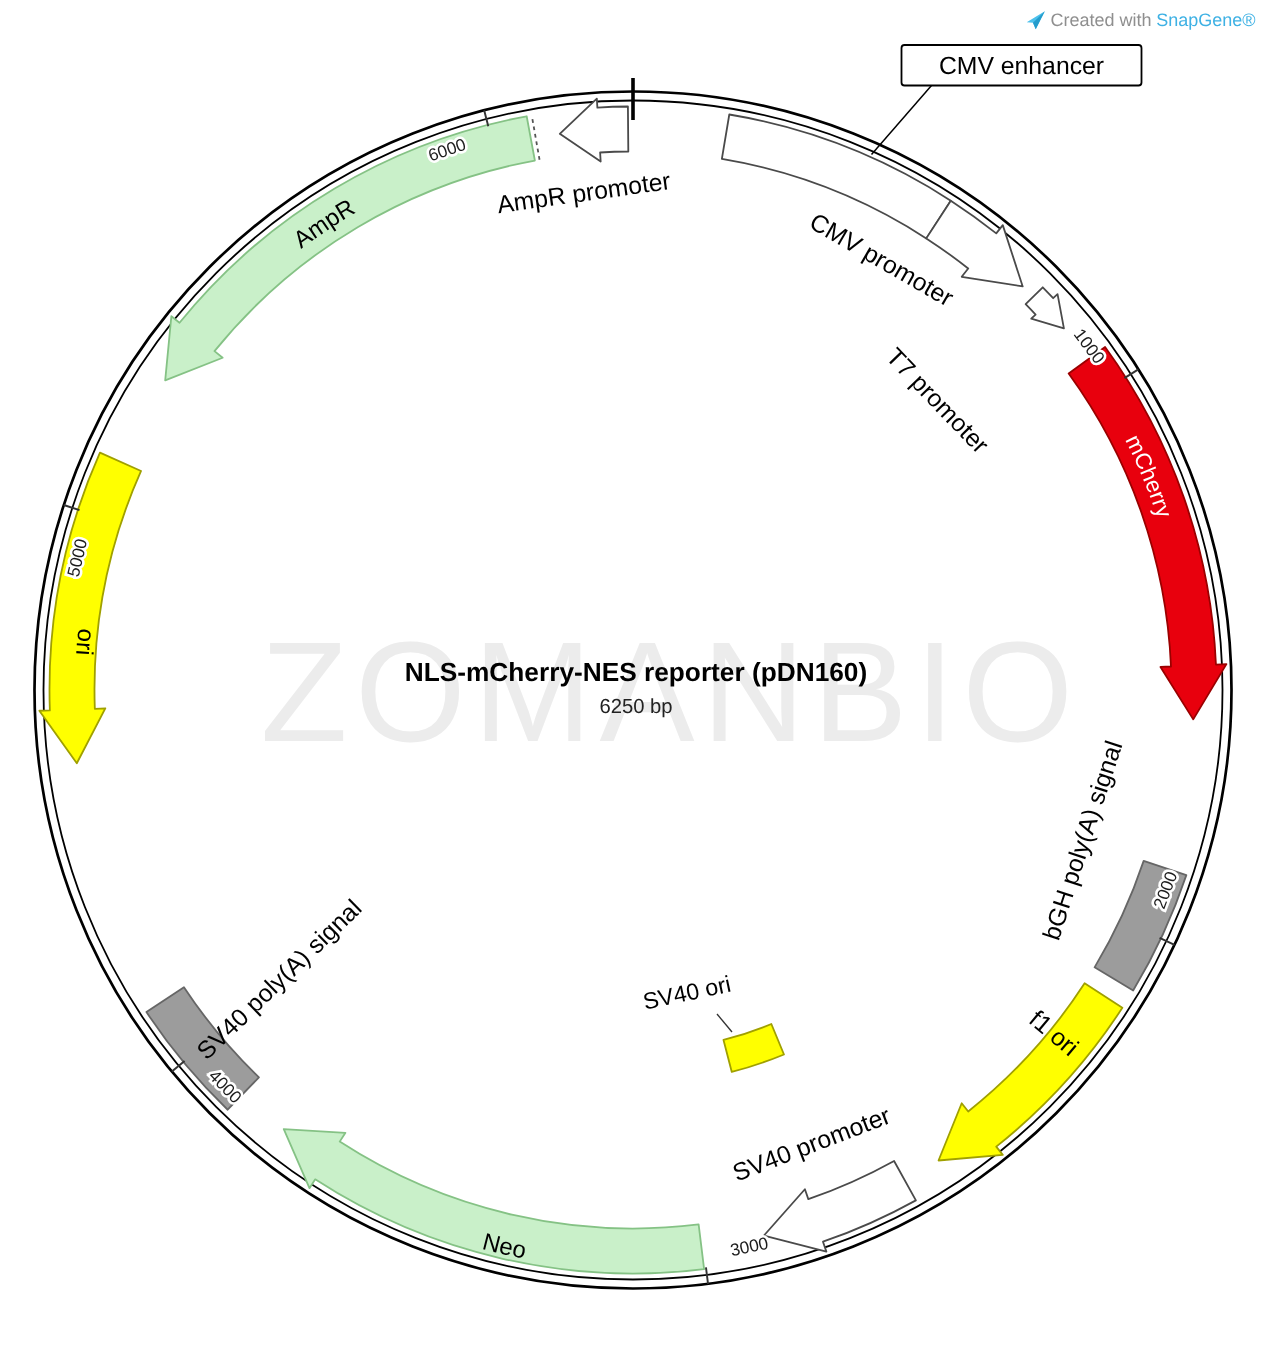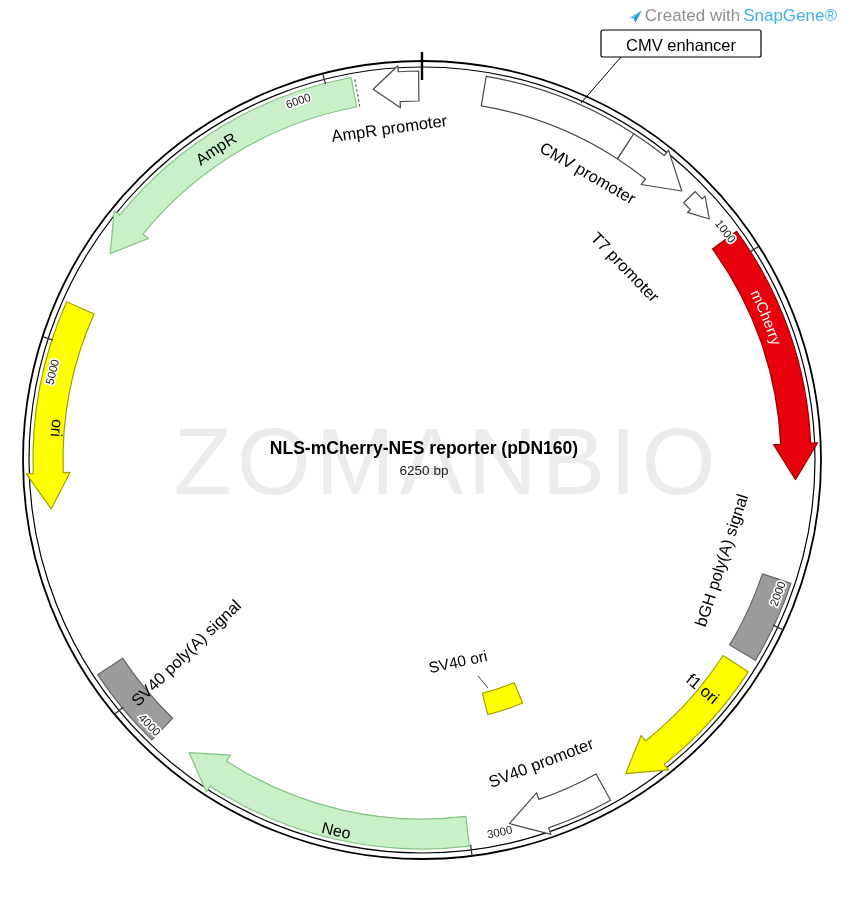--- a/index.html
+++ b/index.html
@@ -10,21 +10,21 @@
   .tick-label{font-size:11.5px;fill:#1c1c1c;text-anchor:middle;dominant-baseline:central;paint-order:stroke;stroke:#fff;stroke-width:3.5px;font-family:"Liberation Sans",sans-serif}
   .feature-label{font-size:16.5px;fill:#000;text-anchor:middle;font-family:"Liberation Sans",sans-serif}
   .onarc{font-size:16px;fill:#000;text-anchor:middle;font-family:"Liberation Sans",sans-serif}
   .onarc-white{font-size:15px;fill:#fff;text-anchor:middle;font-family:"Liberation Sans",sans-serif}
   .map-title{font-size:17.5px;font-weight:bold;fill:#000;text-anchor:middle;font-family:"Liberation Sans",sans-serif}
   .map-sub{font-size:13.5px;fill:#222;text-anchor:middle;font-family:"Liberation Sans",sans-serif}
   .callout-box{fill:#fff;stroke:#000;stroke-width:1.2}
   .callout-text{font-size:16.5px;fill:#000;text-anchor:middle;dominant-baseline:central;font-family:"Liberation Sans",sans-serif}
   .leader{stroke:#000;stroke-width:1}
   .thin-leader{stroke:#333;stroke-width:0.9}
-  .credit{position:absolute;top:6px;right:8px;display:flex;align-items:center;gap:3px;font-size:17px}
+  .credit{position:absolute;top:6px;right:8px;display:flex;align-items:center;gap:3px;font-size:12px}
   .credit .prefix{color:#8f8f8f}
   .credit .brand{color:#3eb1e4}
 </style>
 </head>
 <body>
 
 <div class="stage">
   <svg class="map" width="845" height="897" viewBox="0 0 845 897">
     <defs>
       <path id="tp-mcherry" d="M730.6,259.6 A368,368 0 0 1 789.8,472.8"></path>

